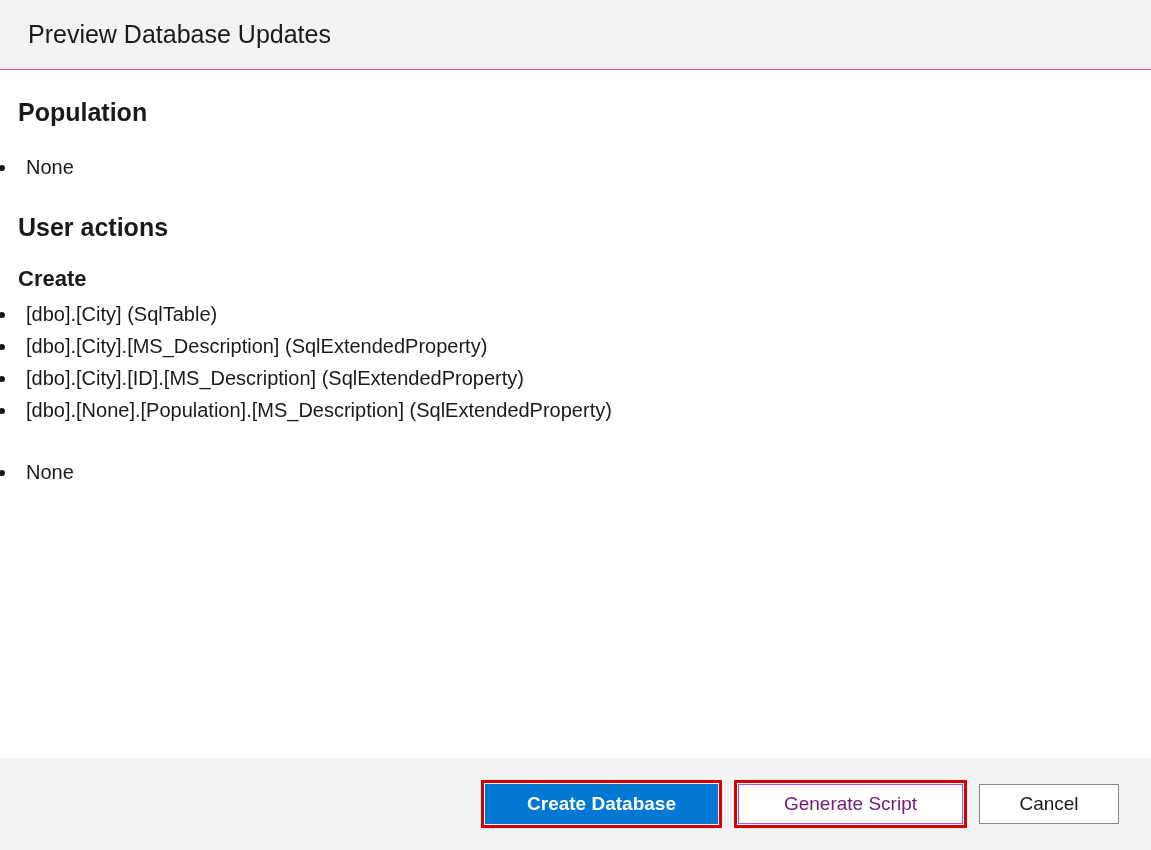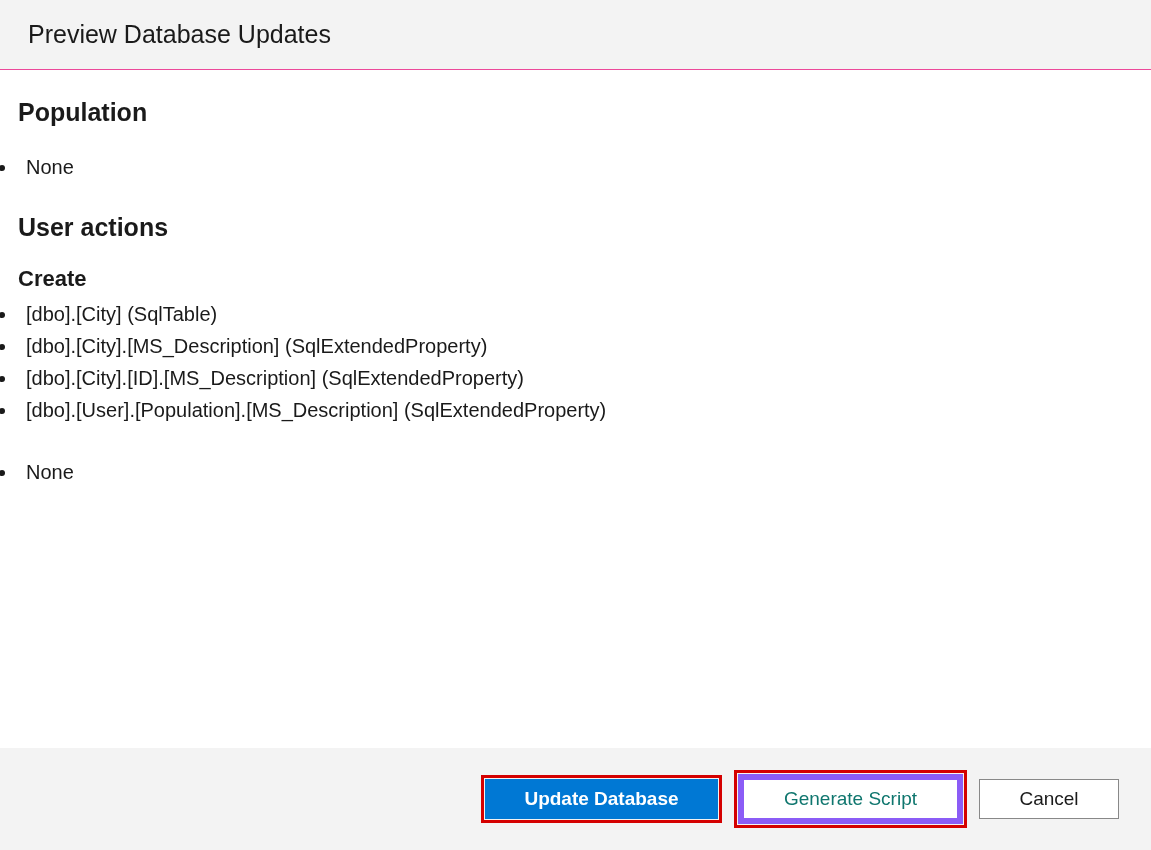--- a/index.html
+++ b/index.html
@@ -76,22 +76,22 @@
     }
     .btn-primary {
       background: #0078d4;
       color: #ffffff;
       border: 1px solid #0078d4;
       font-weight: 600;
       width: 233px;
     }
     .btn-secondary {
       background: #ffffff;
-      color: #0f766e;
-      border: 6px solid #8b5cf6;
+      color: #701a75;
+      border: 1px solid #8b5cf6;
       font-weight: 400;
       width: 225px;
     }
     .btn-cancel {
       background: #ffffff;
       color: #1a1a1a;
       border: 1px solid #888;
       font-weight: 400;
       width: 140px;
       font-size: 19px;
@@ -114,30 +114,30 @@
   <ul class="bullet-list">
     <li>None</li>
   </ul>
 
   <div class="section-heading">User actions</div>
   <div class="subsection-heading">Create</div>
   <ul class="bullet-list">
     <li>[dbo].[City] (SqlTable)</li>
     <li>[dbo].[City].[MS_Description] (SqlExtendedProperty)</li>
     <li>[dbo].[City].[ID].[MS_Description] (SqlExtendedProperty)</li>
-    <li>[dbo].[User].[Population].[MS_Description] (SqlExtendedProperty)</li>
+    <li>[dbo].[None].[Population].[MS_Description] (SqlExtendedProperty)</li>
   </ul>
 
   <ul class="bullet-list">
     <li>None</li>
   </ul>
 
 </div>
 
 <div class="footer">
   <span class="btn-wrapper">
-    <button class="btn btn-primary">Update Database</button>
+    <button class="btn btn-primary">Create Database</button>
   </span>
   <span class="btn-wrapper">
     <button class="btn btn-secondary">Generate Script</button>
   </span>
   <button class="btn-cancel">Cancel</button>
 </div>
 
 </body></html>

